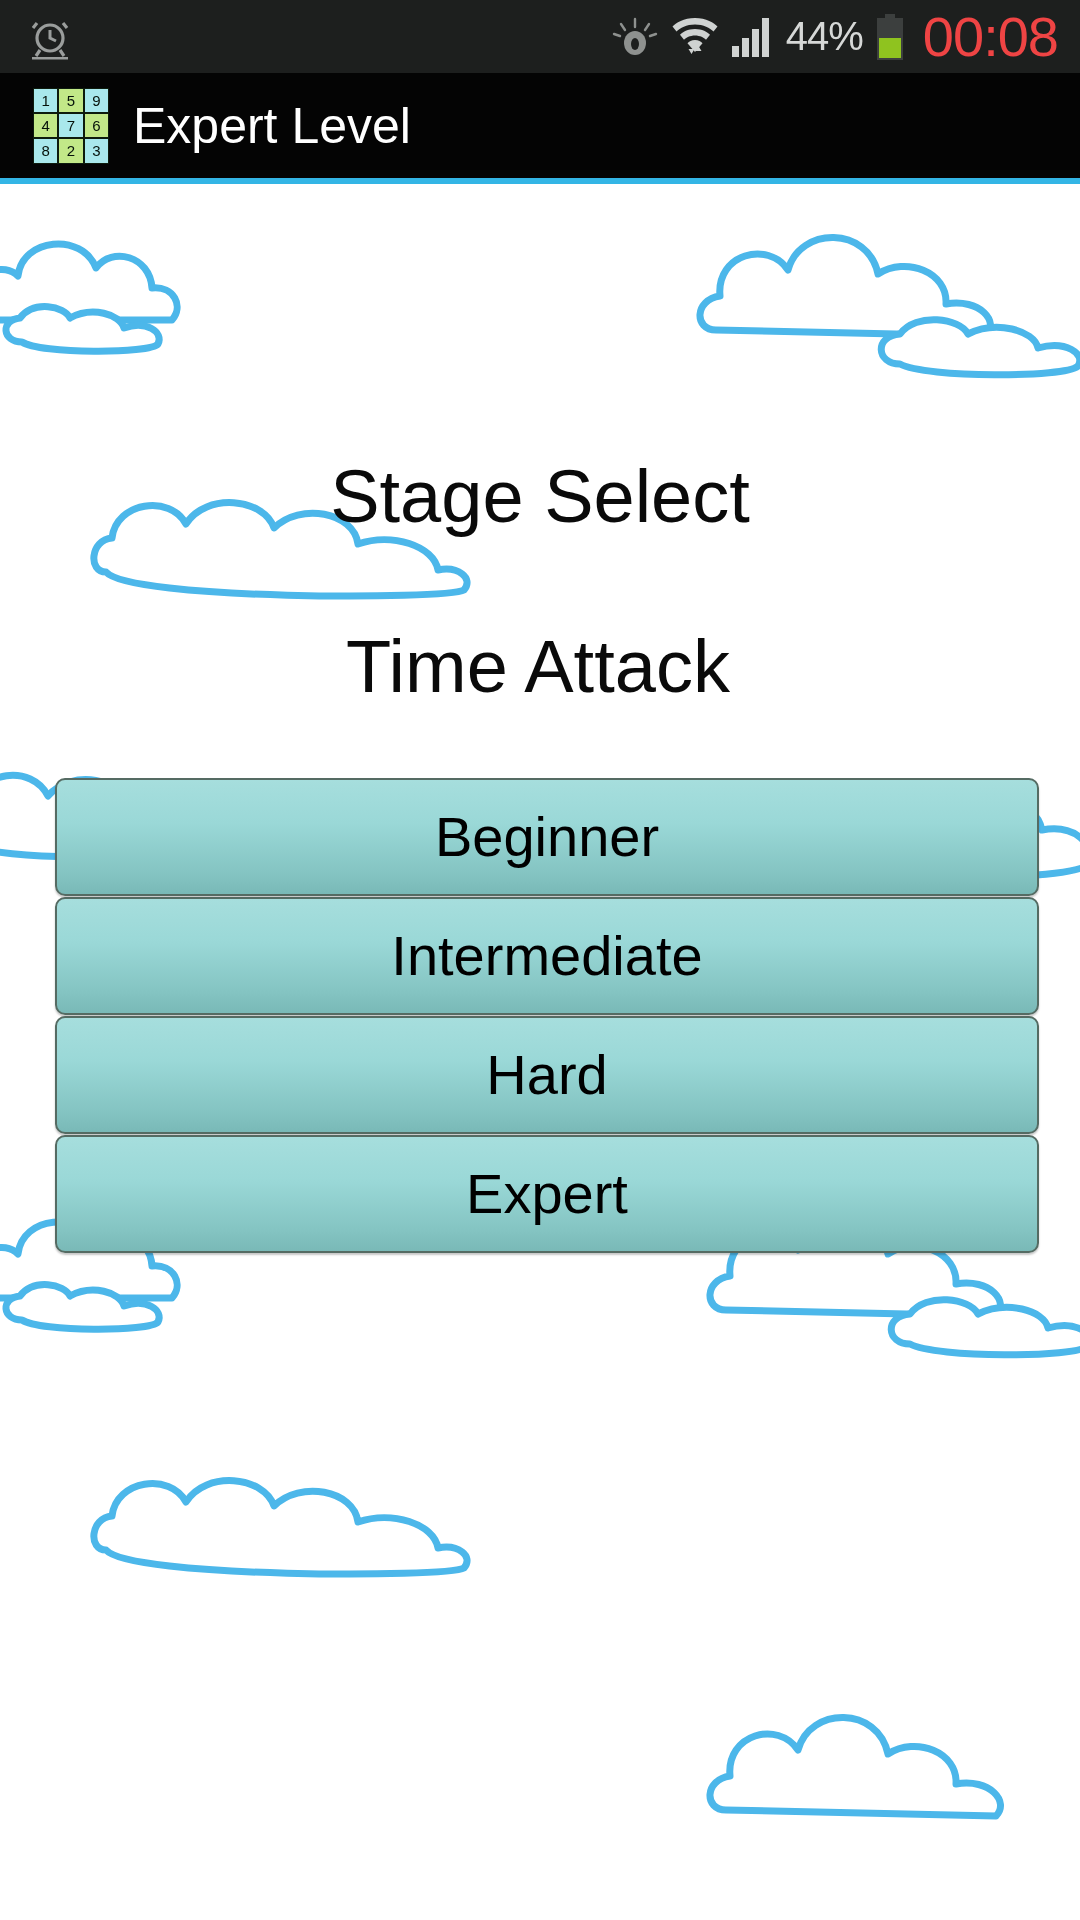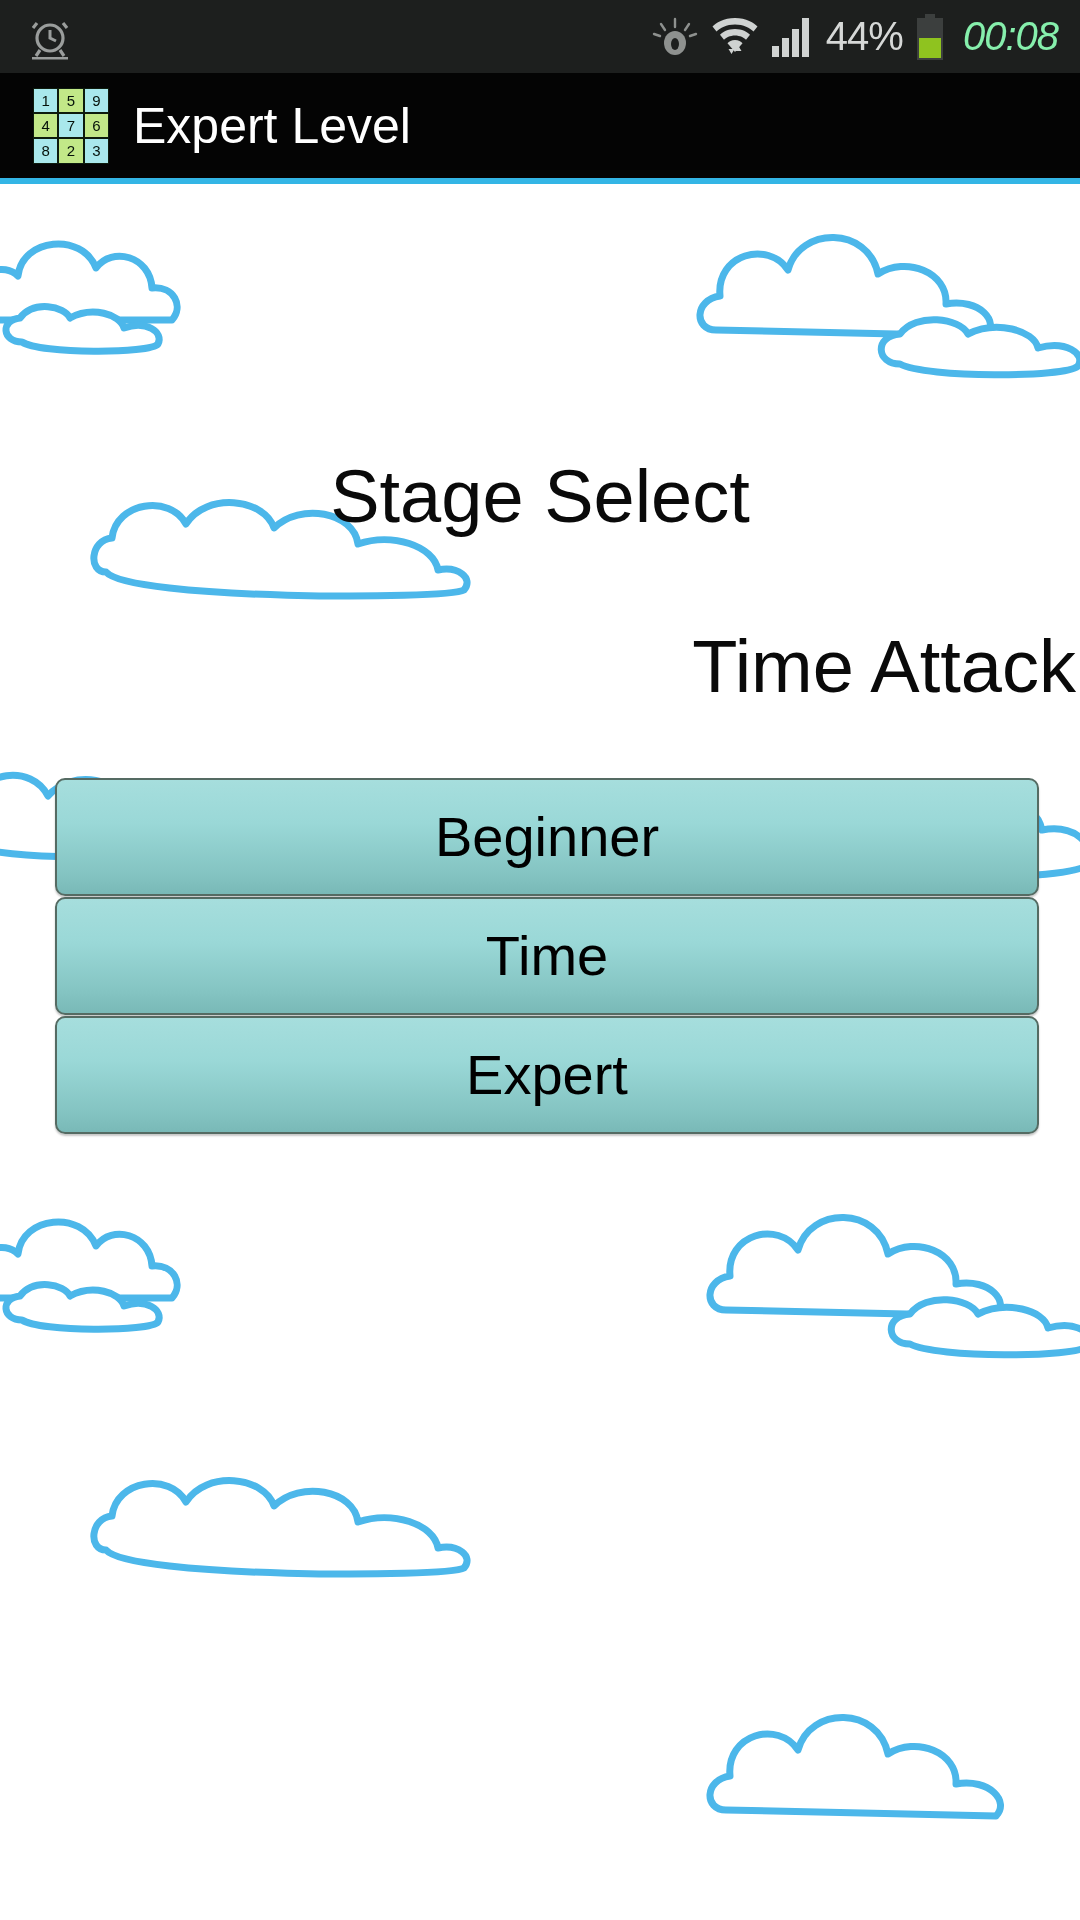--- a/index.html
+++ b/index.html
@@ -37,26 +37,25 @@
   .wifi-icon { width: 46px; height: 46px; display:block; }
   .signal-icon { width: 44px; height: 44px; display:block; }
   .batt-pct {
     color: #d6d8d7;
     font-size: 40px;
     letter-spacing: -1px;
     font-family: "Liberation Sans", sans-serif;
   }
   .batt-icon { width: 30px; height: 46px; display:block; }
   .sb-clock {
-    color: #86efac;
-    font-size: 40px;
+    color: #ef4444;
+    font-size: 56px;
     letter-spacing: -1px;
     margin-left: 6px;
     font-family: "Liberation Sans", sans-serif;
-    font-style: italic;
   }
 
   
   #action-bar {
     position: absolute;
     top: 73px; left: 0;
     width: 1080px;
     height: 105px;
     background: #040404;
     display: flex;
@@ -120,21 +119,21 @@
     top: 270px; left: 0; width: 1080px;
     text-align: center;
     font-size: 74px;
     color: #0a0a0a;
     font-family: "Liberation Sans", sans-serif;
     z-index: 4;
   }
   #heading-mode {
     position: absolute;
     top: 440px; left: 0; width: 1076px;
-    text-align: right;
+    text-align: center;
     font-size: 74px;
     color: #0a0a0a;
     font-family: "Liberation Sans", sans-serif;
     z-index: 4;
   }
 
   #level-buttons {
     position: absolute;
     top: 594px;
     left: 48px;
@@ -322,18 +321,19 @@
           <path d="M26 126 C4 126 4 96 30 92 C26 50 78 36 98 66 C110 22 178 22 188 70 C216 52 258 68 256 100 C290 94 310 118 296 132 Z"></path>
         </g>
       </svg>
     </div>
 
     <div id="heading-stage">Stage Select</div>
     <div id="heading-mode">Time Attack</div>
 
     <div id="level-buttons">
       <button class="level-btn">Beginner</button>
-      <button class="level-btn">Time</button>
+      <button class="level-btn">Intermediate</button>
+      <button class="level-btn">Hard</button>
       <button class="level-btn">Expert</button>
     </div>
 
   </div>
 </div>
 
 </body></html>

